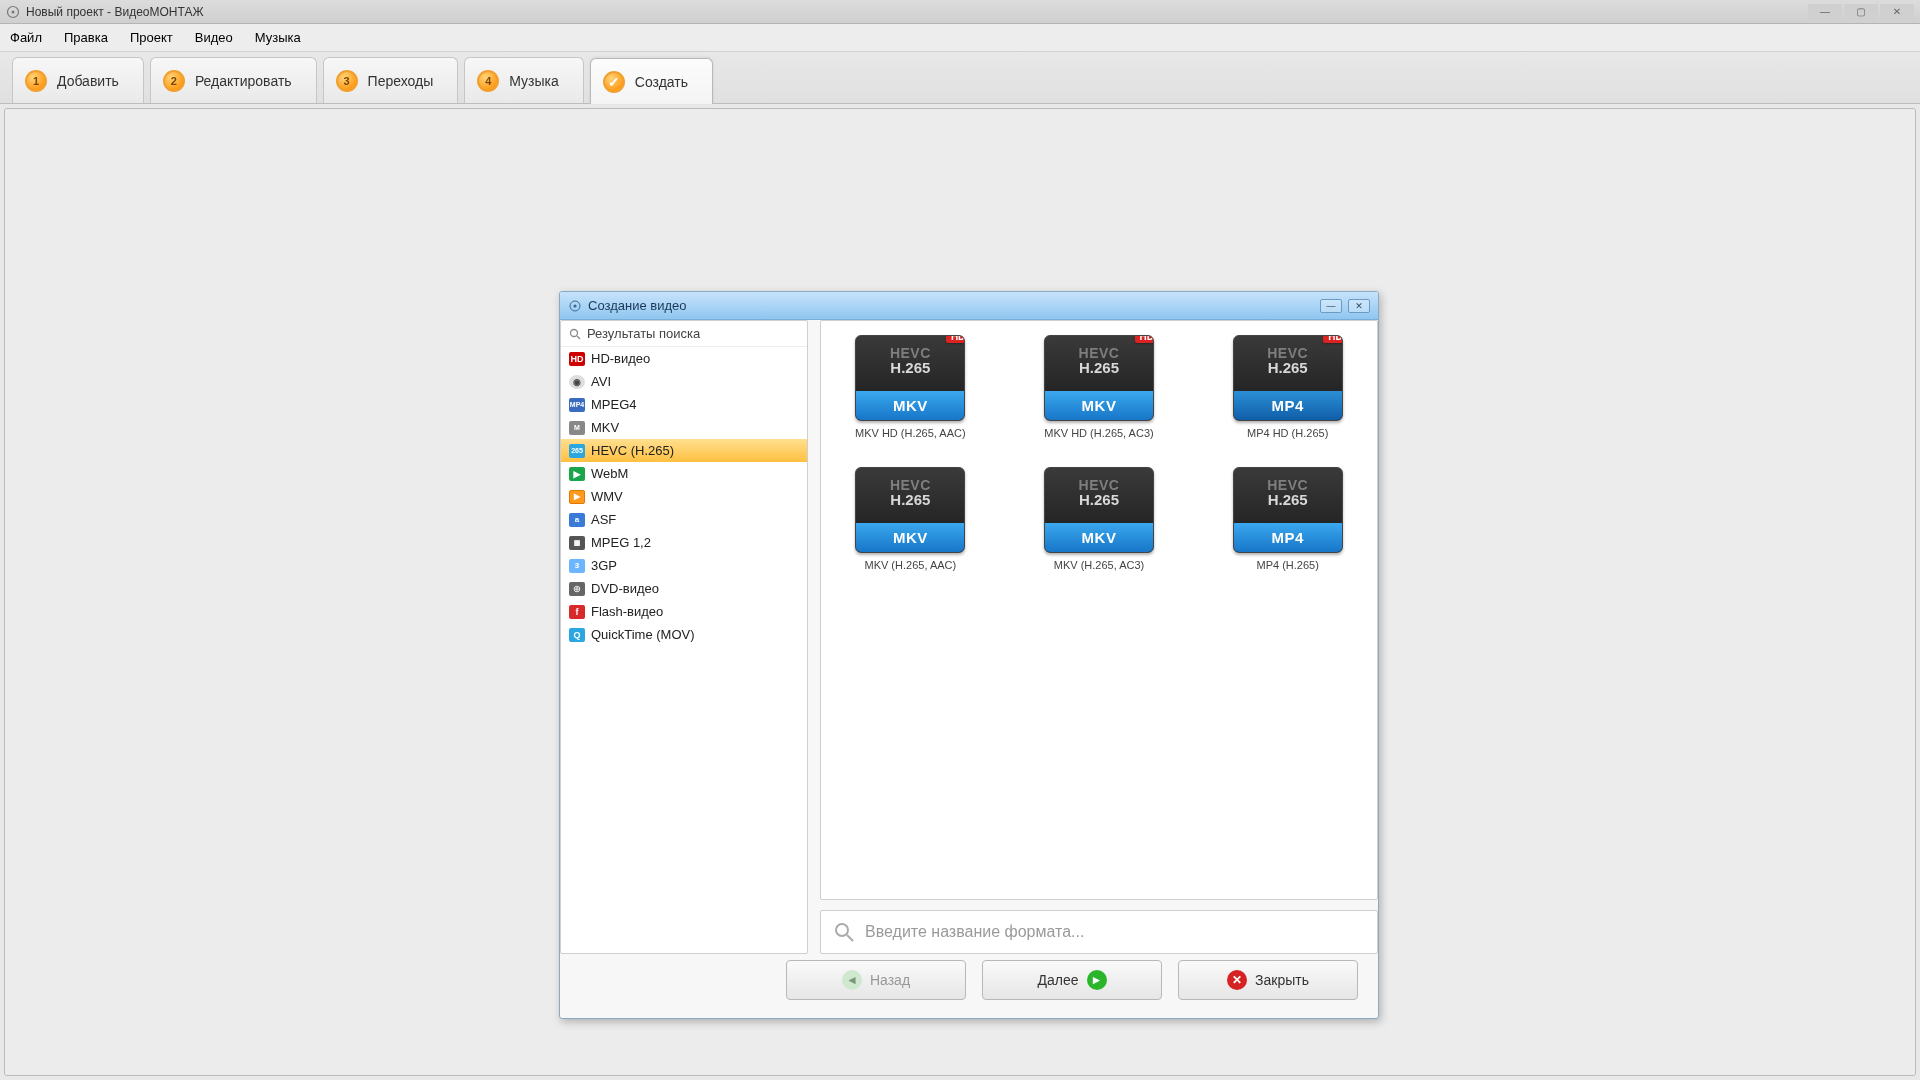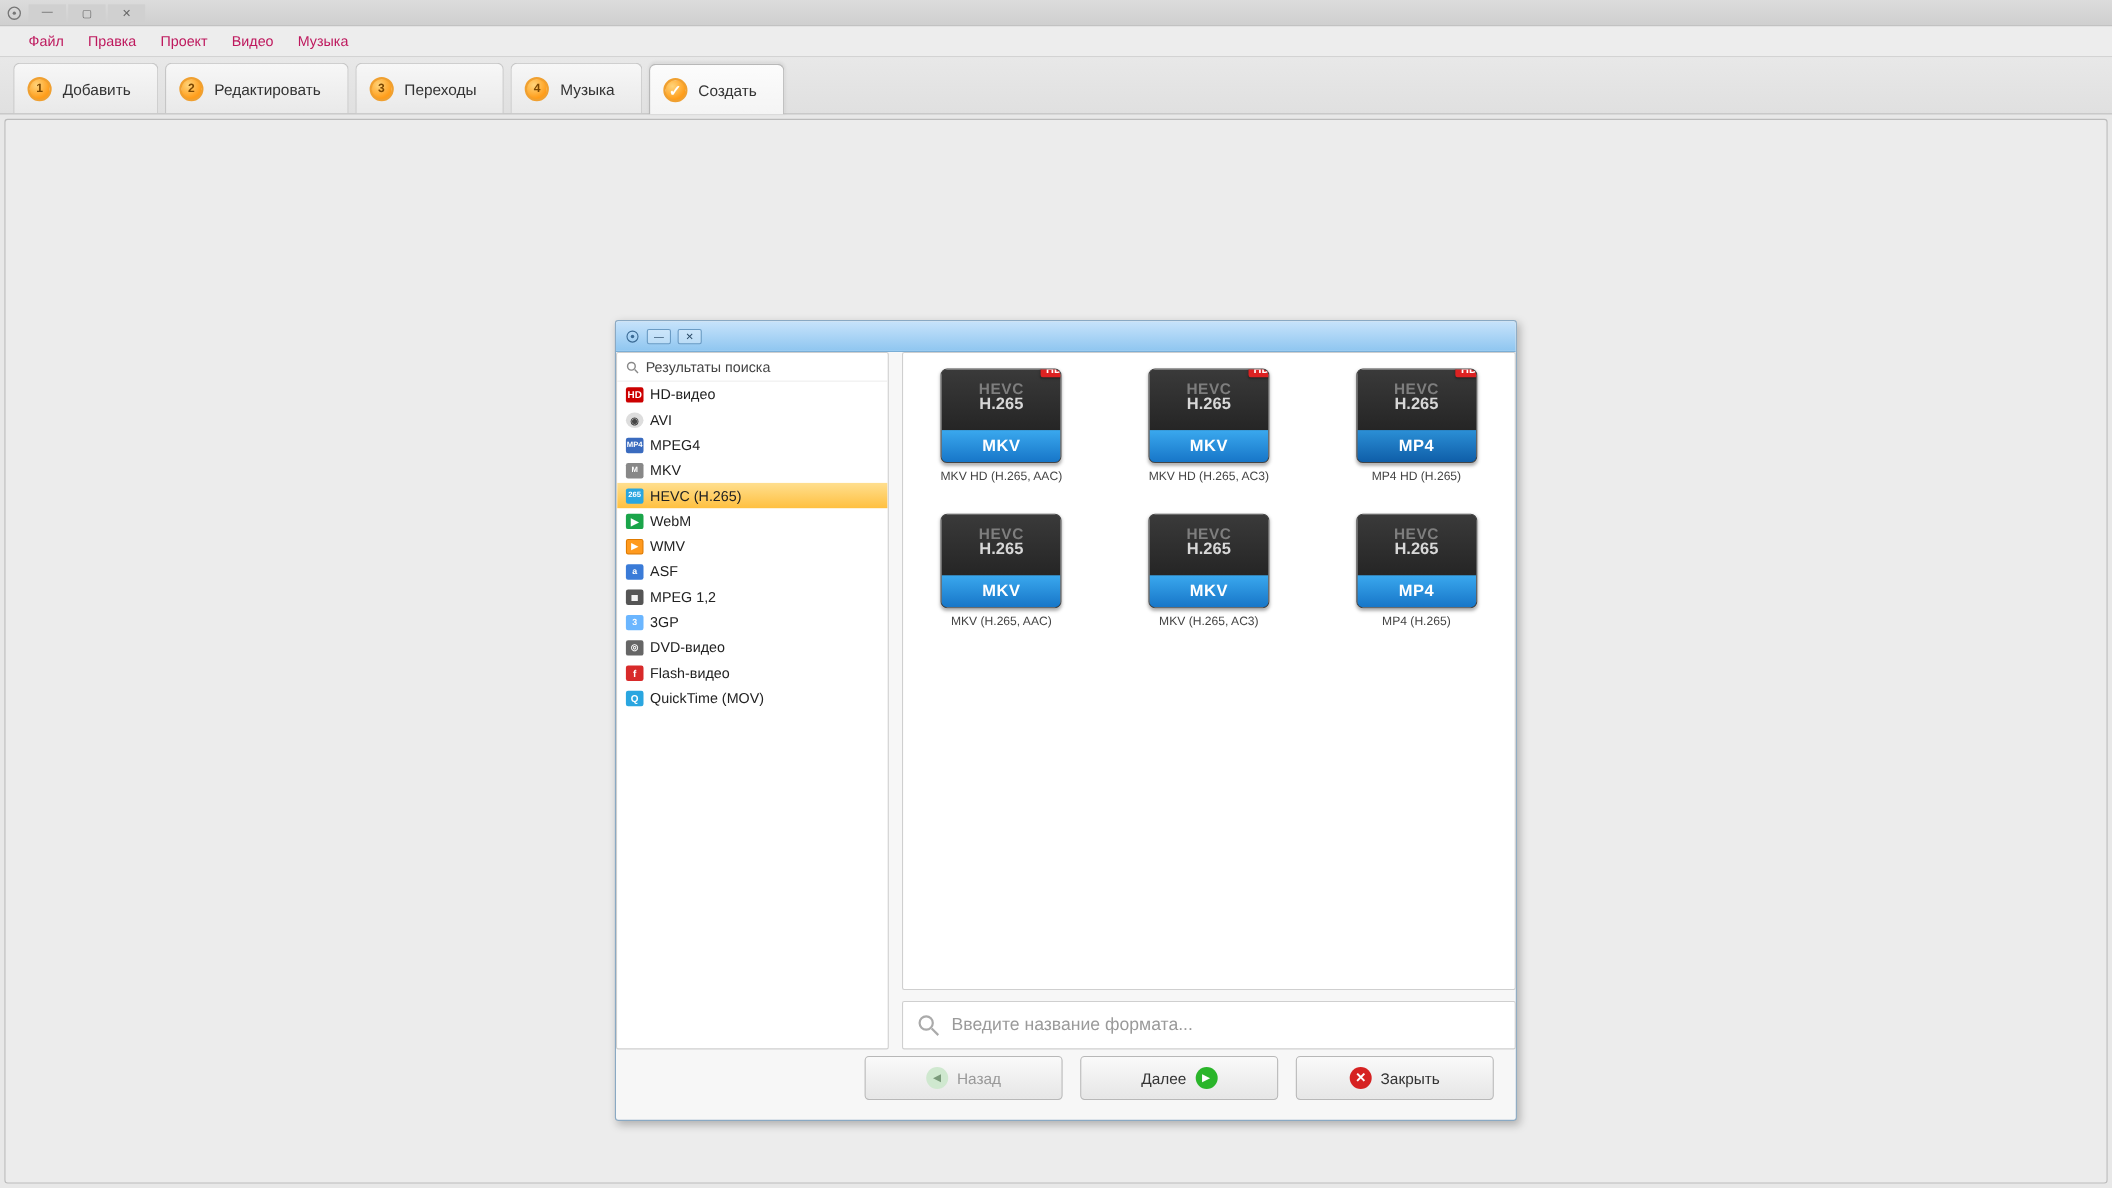--- a/index.html
+++ b/index.html
@@ -7,21 +7,21 @@
 
 .main-window { width: 1920px; height: 1080px; background: #e8e8e8; display: flex; flex-direction: column; }
 
 .titlebar { height: 24px; background: linear-gradient(#dcdcdc,#cfcfcf); display: flex; align-items: center; padding: 0 6px; font-size: 12px; color: #333; border-bottom: 1px solid #b5b5b5; }
 .titlebar .app-icon { width: 14px; height: 14px; margin-right: 6px; display:inline-flex; align-items:center; justify-content:center; }
 .titlebar .title-text { flex: 1; }
 .titlebar .win-controls { display: flex; gap: 2px; }
 .win-btn { width: 34px; height: 16px; background: #d0d0d0; font-size: 10px; color:#666; display:flex; align-items:center; justify-content:center; }
 .win-btn.close { }
 
-.menubar { height: 28px; background: #ededed; display: flex; align-items: center; padding: 0 16px; font-size: 13px; color: #be185d; border-bottom: 1px solid #d0d0d0; gap: 2px; }
+.menubar { height: 28px; background: #ededed; display: flex; align-items: center; padding: 0 0; font-size: 13px; color: #000000; border-bottom: 1px solid #d0d0d0; gap: 2px; }
 .menubar .menu-item { padding: 4px 10px; cursor: default; }
 
 .tabbar { height: 52px; background: linear-gradient(#e8e8e8,#e0e0e0); border-bottom: 1px solid #bdbdbd; display: flex; align-items: flex-end; padding: 0 12px; gap: 0; }
 .step-tab { height: 46px; padding: 0 24px 0 12px; background: linear-gradient(#f7f7f7,#e9e9e9); border: 1px solid #c6c6c6; border-bottom: none; border-radius: 6px 6px 0 0; display: flex; align-items: center; gap: 10px; font-size: 14px; color: #333; margin-right: 6px; }
 .step-tab.active { background: linear-gradient(#fcfcfc,#f4f4f4); border-color: #b8b8b8; box-shadow: 0 -1px 3px rgba(0,0,0,0.08); position:relative; top:1px; }
 .step-circle { width: 22px; height: 22px; border-radius: 50%; background: radial-gradient(circle at 35% 30%, #ffd47a, #ff9d1a 70%); border: 2px solid #f0a030; display: flex; align-items: center; justify-content: center; font-size: 11px; font-weight: bold; color: #7a4600; }
 .step-check { width: 22px; height: 22px; border-radius: 50%; background: radial-gradient(circle at 35% 30%, #ffd47a, #ff9d1a 70%); border: 2px solid #f0a030; display:flex; align-items:center; justify-content:center; color:#fff; font-size:14px; font-weight:bold; }
 
 .canvas { flex: 1; background: #ececec; position: relative; border: 1px solid #bbb; margin: 4px; border-radius: 3px; }
 
@@ -88,20 +88,21 @@
 
 <div class="main-window">
 
   <div class="titlebar">
     <span class="app-icon">
       <svg width="14" height="14" viewBox="0 0 14 14">
           <circle cx="7" cy="7" r="5.5" fill="none" stroke="#777" stroke-width="1.2"></circle>
           <circle cx="7" cy="7" r="1.5" fill="#777"></circle>
         </svg>
     </span>
+    <span class="title-text">Новый проект - ВидеоМОНТАЖ</span>
     <div class="win-controls">
       <div class="win-btn">—</div>
       <div class="win-btn">▢</div>
       <div class="win-btn close">✕</div>
     </div>
   </div>
 
   <div class="menubar">
     <div class="menu-item">Файл</div>
     <div class="menu-item">Правка</div>
@@ -136,20 +137,21 @@
   <div class="canvas">
 
     <div class="dialog">
       <div class="dlg-titlebar">
         <span class="dlg-icon">
           <svg width="14" height="14" viewBox="0 0 14 14">
               <circle cx="7" cy="7" r="5" fill="none" stroke="#3a6a94" stroke-width="1"></circle>
               <circle cx="7" cy="7" r="1.6" fill="#3a6a94"></circle>
             </svg>
         </span>
+        <span class="dlg-title">Создание видео</span>
         <div class="dlg-controls">
           <div class="dlg-ctrl">—</div>
           <div class="dlg-ctrl">✕</div>
         </div>
       </div>
 
       <div class="dlg-body">
 
         <div class="sidebar">
           <div class="side-search-row">

